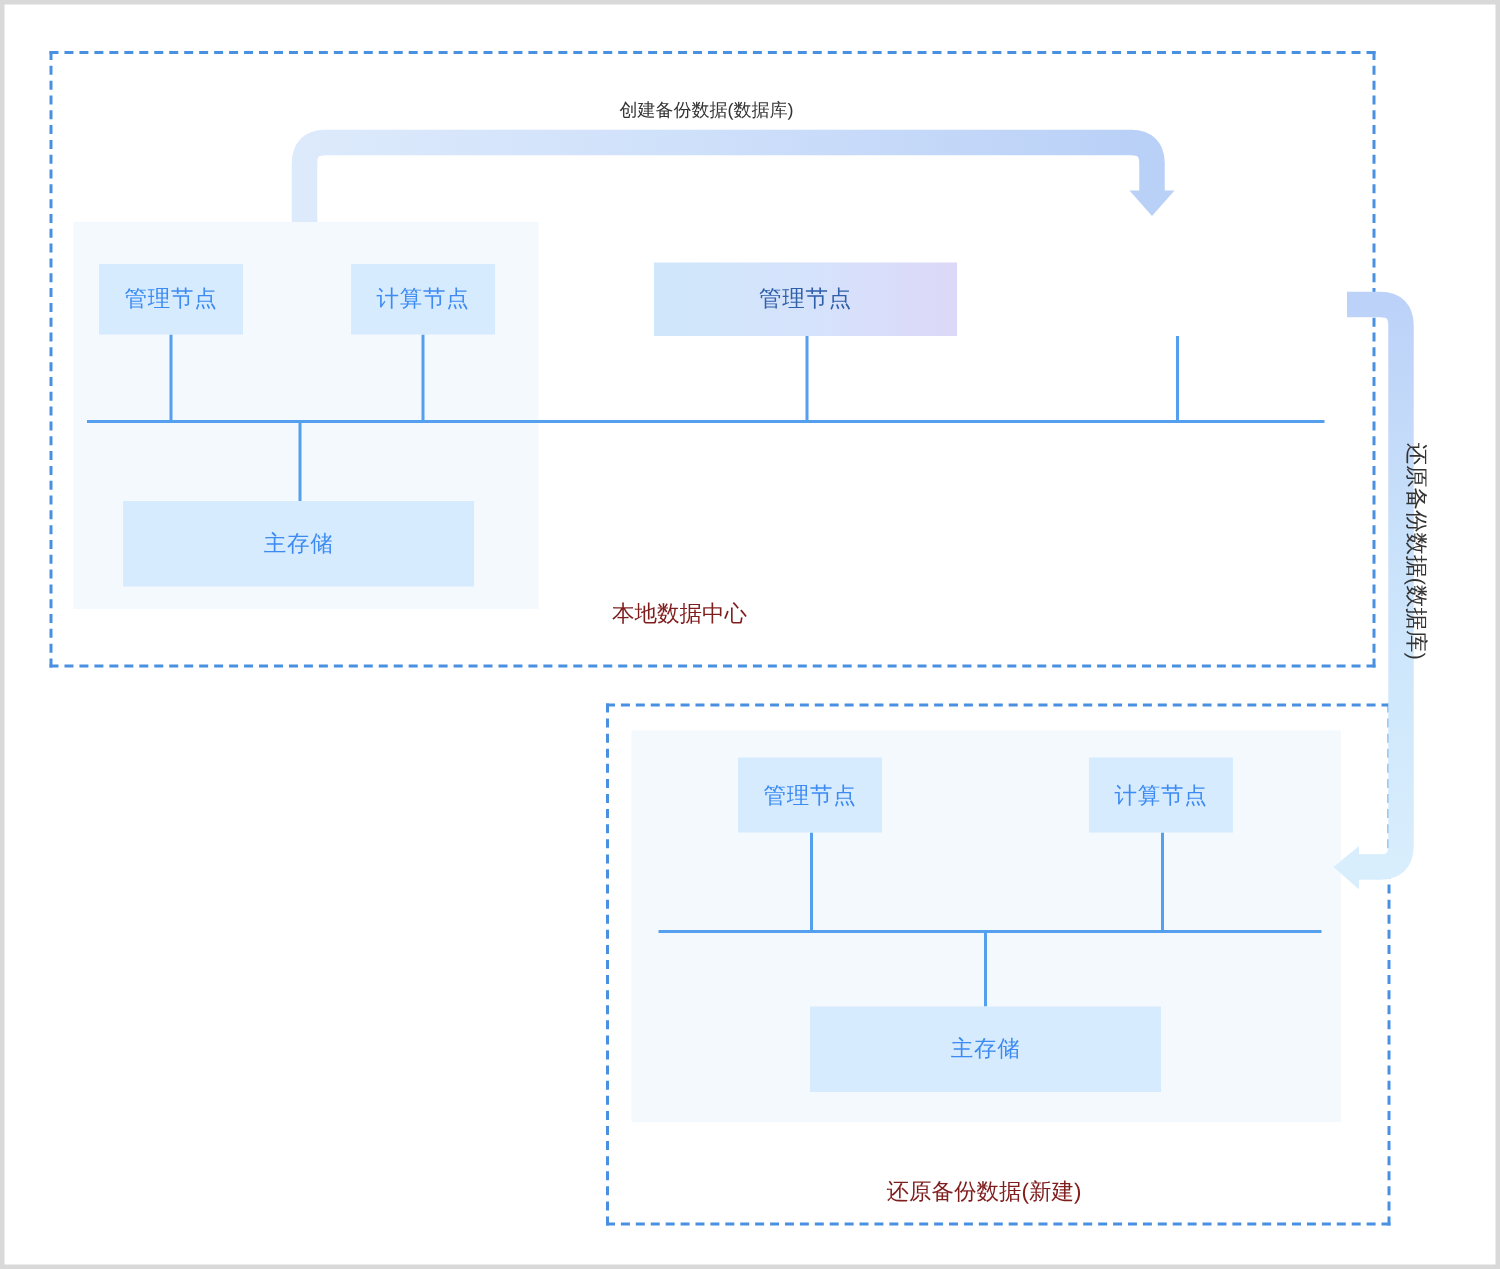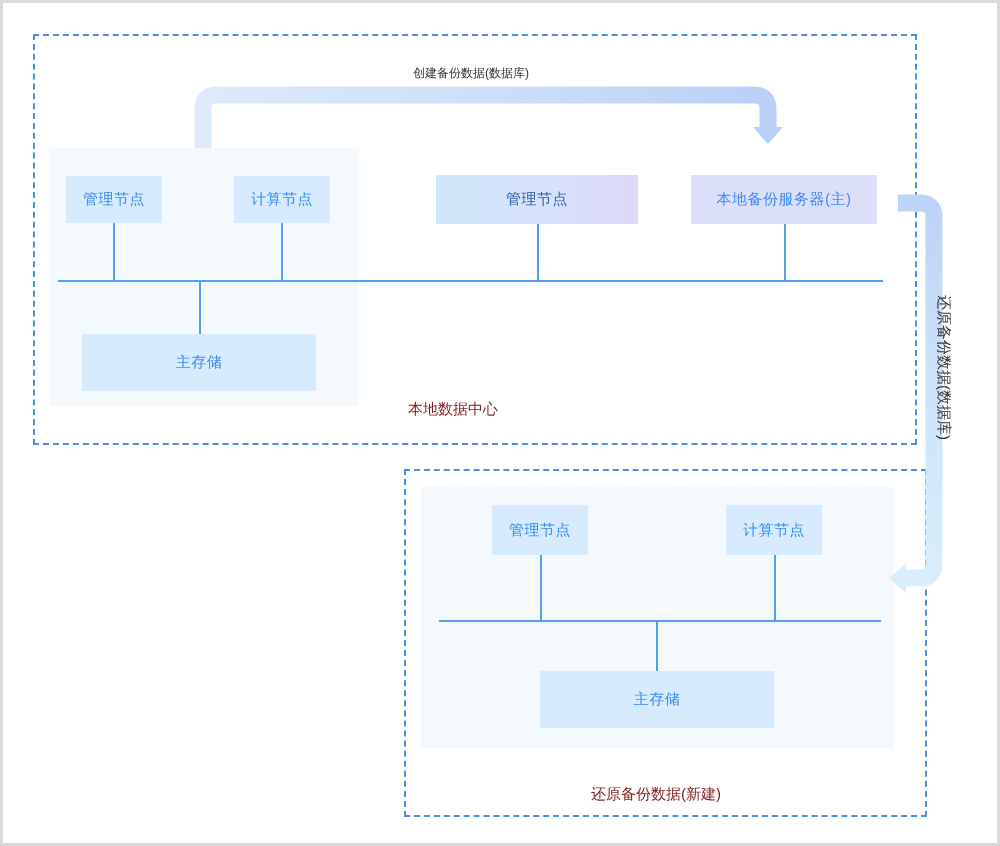--- a/index.html
+++ b/index.html
@@ -190,21 +190,20 @@
         <polygon points="903,561 903,590 886,575" fill="#d8eefd"></polygon>
       </g>
     </svg>
 
     <div class="node" id="node-mgmt-1">管理节点</div>
 
     <div class="node" id="node-compute-1">计算节点</div>
 
     <div class="node tint-gradient" id="node-registry">管理节点</div>
 
-    <div class="node tint-lavender" id="node-backup-srv">本地备份服务器(主)</div>
 
     <div class="node" id="node-storage-1">主存储</div>
 
     <div class="node" id="node-mgmt-2">管理节点</div>
 
     <div class="node" id="node-compute-2">计算节点</div>
 
     <div class="node" id="node-storage-2">主存储</div>
 
     <div class="label" id="label-create-backup">创建备份数据(数据库)</div>

